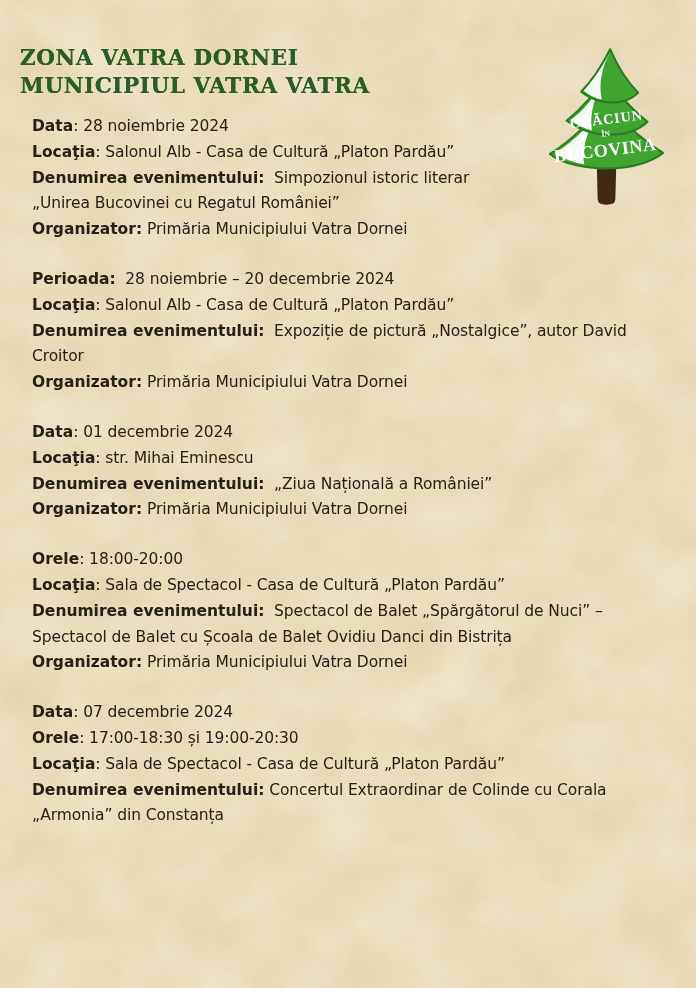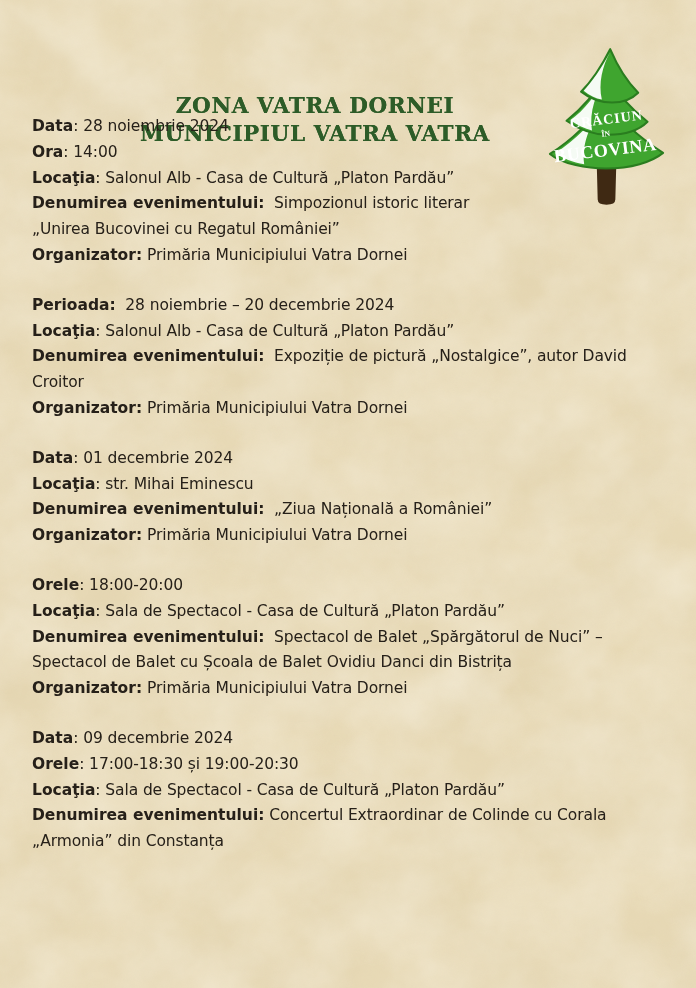--- a/index.html
+++ b/index.html
@@ -11,28 +11,27 @@
   .page{
     position:relative;width:696px;height:988px;overflow:hidden;
     background:#e8dab7;
   }
   .texture{position:absolute;top:0;left:0;z-index:0;}
   .content{position:relative;z-index:1;width:100%;height:100%;}
 
   
   .titles{
     position:absolute;top:44px;left:20px;width:590px;
-    text-align:center;
+    text-align:left;
     font-family:"DejaVu Serif","Liberation Serif",serif;
     font-weight:bold;
     font-size:21.5px;line-height:28px;
     color:#2d5c28;
     letter-spacing:0.6px;
     text-shadow:0 0 0.5px #2d5c28;
-    margin-top:48px;
   }
 
   
   .logo{position:absolute;top:46px;right:20px;width:140px;height:164px;}
 
   
   .events{
     position:absolute;top:114px;left:32px;right:6px;
     color:#262019;
     font-size:15.5px;
@@ -85,21 +84,20 @@
 
         <text x="67" y="75" text-anchor="middle" font-size="13.5" fill="#ffffff" font-family="'Liberation Serif','DejaVu Serif',serif" font-weight="bold" letter-spacing="1" transform="rotate(-7 67 75)">CRĂCIUN</text>
         <text x="66" y="87" text-anchor="middle" font-size="7.5" fill="#ffffff" font-family="'Liberation Serif','DejaVu Serif',serif" font-weight="bold" transform="rotate(-7 66 87)">ÎN</text>
         <text x="66" y="106" text-anchor="middle" font-size="17.5" fill="#ffffff" font-family="'Liberation Serif','DejaVu Serif',serif" font-weight="bold" letter-spacing="0.5" transform="rotate(-7 66 106)">BUCOVINA</text>
       </svg>
     </div>
 
     <div class="events">
         <div class="event">
           <div class="line"><b>Data</b><span>: 28 noiembrie 2024</span></div>
-          <div class="line"><b>Ora</b><span>: 14:00</span></div>
           <div class="line"><b>Locaţia</b><span>: Salonul Alb - Casa de Cultură „Platon Pardău”</span></div>
           <div class="line"><b>Denumirea evenimentului:</b><span>  Simpozionul istoric literar</span></div>
           <div class="line"><span>„Unirea Bucovinei cu Regatul României”</span></div>
           <div class="line"><b>Organizator:</b><span> Primăria Municipiului Vatra Dornei</span></div>
         </div>
         <div class="event">
           <div class="line"><b>Perioada:</b><span>  28 noiembrie – 20 decembrie 2024</span></div>
           <div class="line"><b>Locaţia</b><span>: Salonul Alb - Casa de Cultură „Platon Pardău”</span></div>
           <div class="line"><b>Denumirea evenimentului:</b><span>  Expoziție de pictură „Nostalgice”, autor David</span></div>
           <div class="line"><span>Croitor</span></div>
@@ -112,21 +110,21 @@
           <div class="line"><b>Organizator:</b><span> Primăria Municipiului Vatra Dornei</span></div>
         </div>
         <div class="event">
           <div class="line"><b>Orele</b><span>: 18:00-20:00</span></div>
           <div class="line"><b>Locaţia</b><span>: Sala de Spectacol - Casa de Cultură „Platon Pardău”</span></div>
           <div class="line"><b>Denumirea evenimentului:</b><span>  Spectacol de Balet „Spărgătorul de Nuci” –</span></div>
           <div class="line"><span>Spectacol de Balet cu Școala de Balet Ovidiu Danci din Bistrița</span></div>
           <div class="line"><b>Organizator:</b><span> Primăria Municipiului Vatra Dornei</span></div>
         </div>
         <div class="event">
-          <div class="line"><b>Data</b><span>: 09 decembrie 2024</span></div>
+          <div class="line"><b>Data</b><span>: 07 decembrie 2024</span></div>
           <div class="line"><b>Orele</b><span>: 17:00-18:30 și 19:00-20:30</span></div>
           <div class="line"><b>Locaţia</b><span>: Sala de Spectacol - Casa de Cultură „Platon Pardău”</span></div>
           <div class="line"><b>Denumirea evenimentului:</b><span> Concertul Extraordinar de Colinde cu Corala</span></div>
           <div class="line"><span>„Armonia” din Constanța</span></div>
         </div>
       </div>
 
   </div>
 </div>
 

